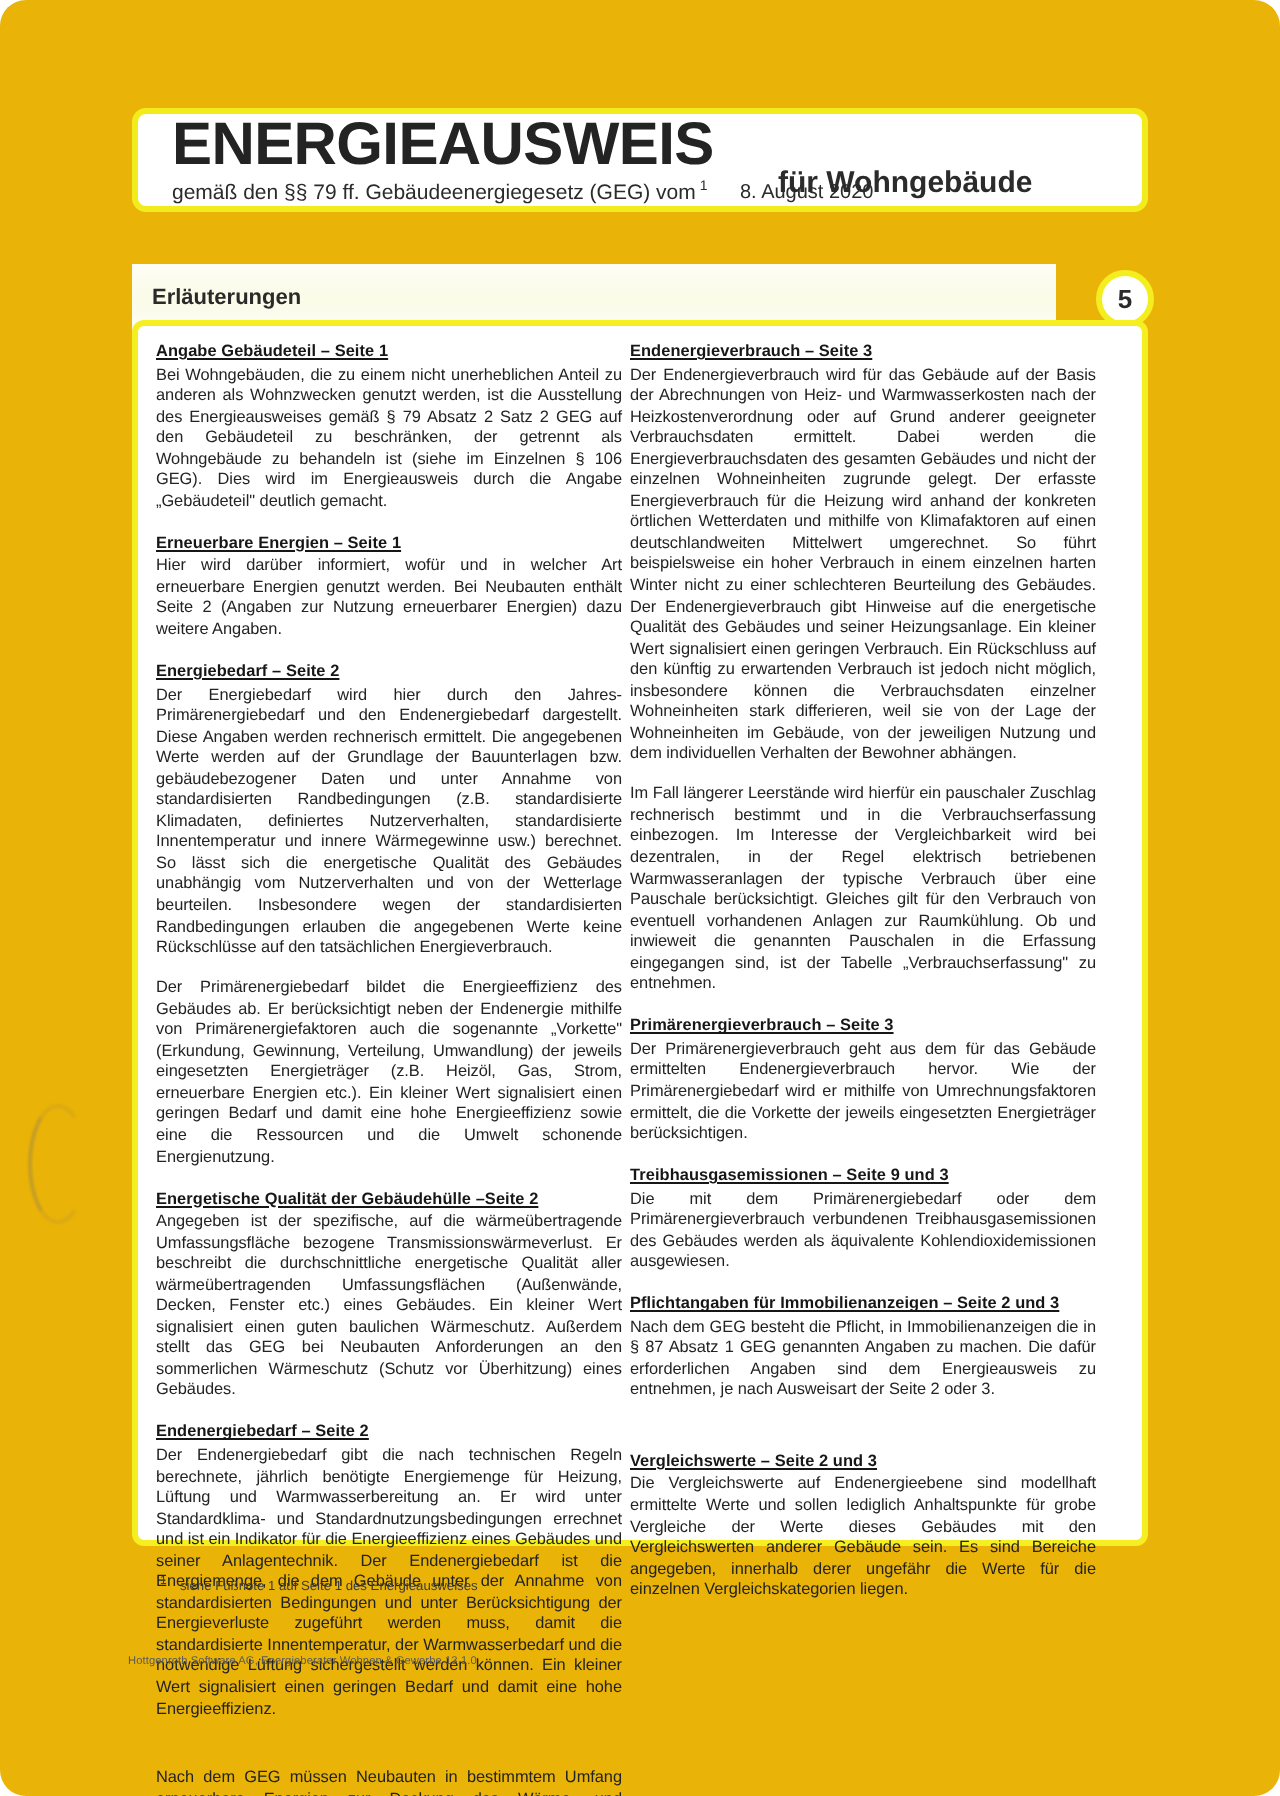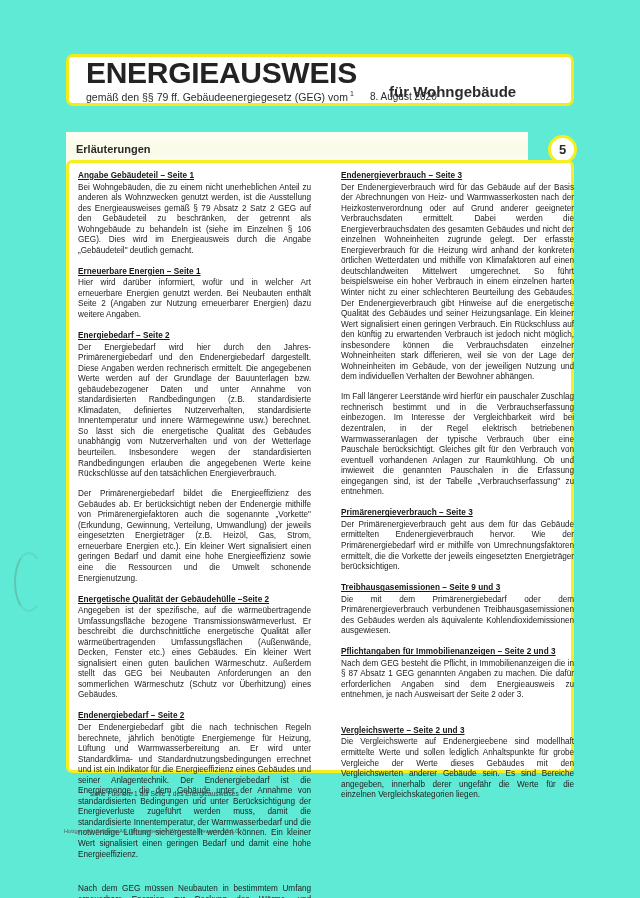--- a/index.html
+++ b/index.html
@@ -13,21 +13,22 @@
     font-family: "Liberation Sans", sans-serif;
     color: #1a1a1a;
     position: relative;
     overflow: hidden;
   }
 
   
   .page {
     position: absolute;
     inset: 0;
-    background: #5eead4;
+    background: #eab308;
+    border-radius: 13px;
   }
 
   
   .scan-artifact {
     position: absolute;
     left: 14px;
     top: 552px;
     width: 26px;
     height: 56px;
     border: 2px solid rgba(110,110,110,0.30);
@@ -139,21 +140,21 @@
     left: 66px;
     top: 160px;
     width: 508px;
     height: 613px;
     border: 3px solid #f5ef22;
     border-radius: 6px;
     background: #ffffff;
     box-sizing: border-box;
     padding: 7px 9px 6px 9px;
     display: flex;
-    gap: 30px;
+    gap: 4px;
   }
   .col {
     width: 233px;
     flex: 0 0 233px;
   }
 
   .sec { margin-bottom: 9.5px; }
   .sec:last-child { margin-bottom: 0; margin-top: 24px; }
 
   .sec-head {

